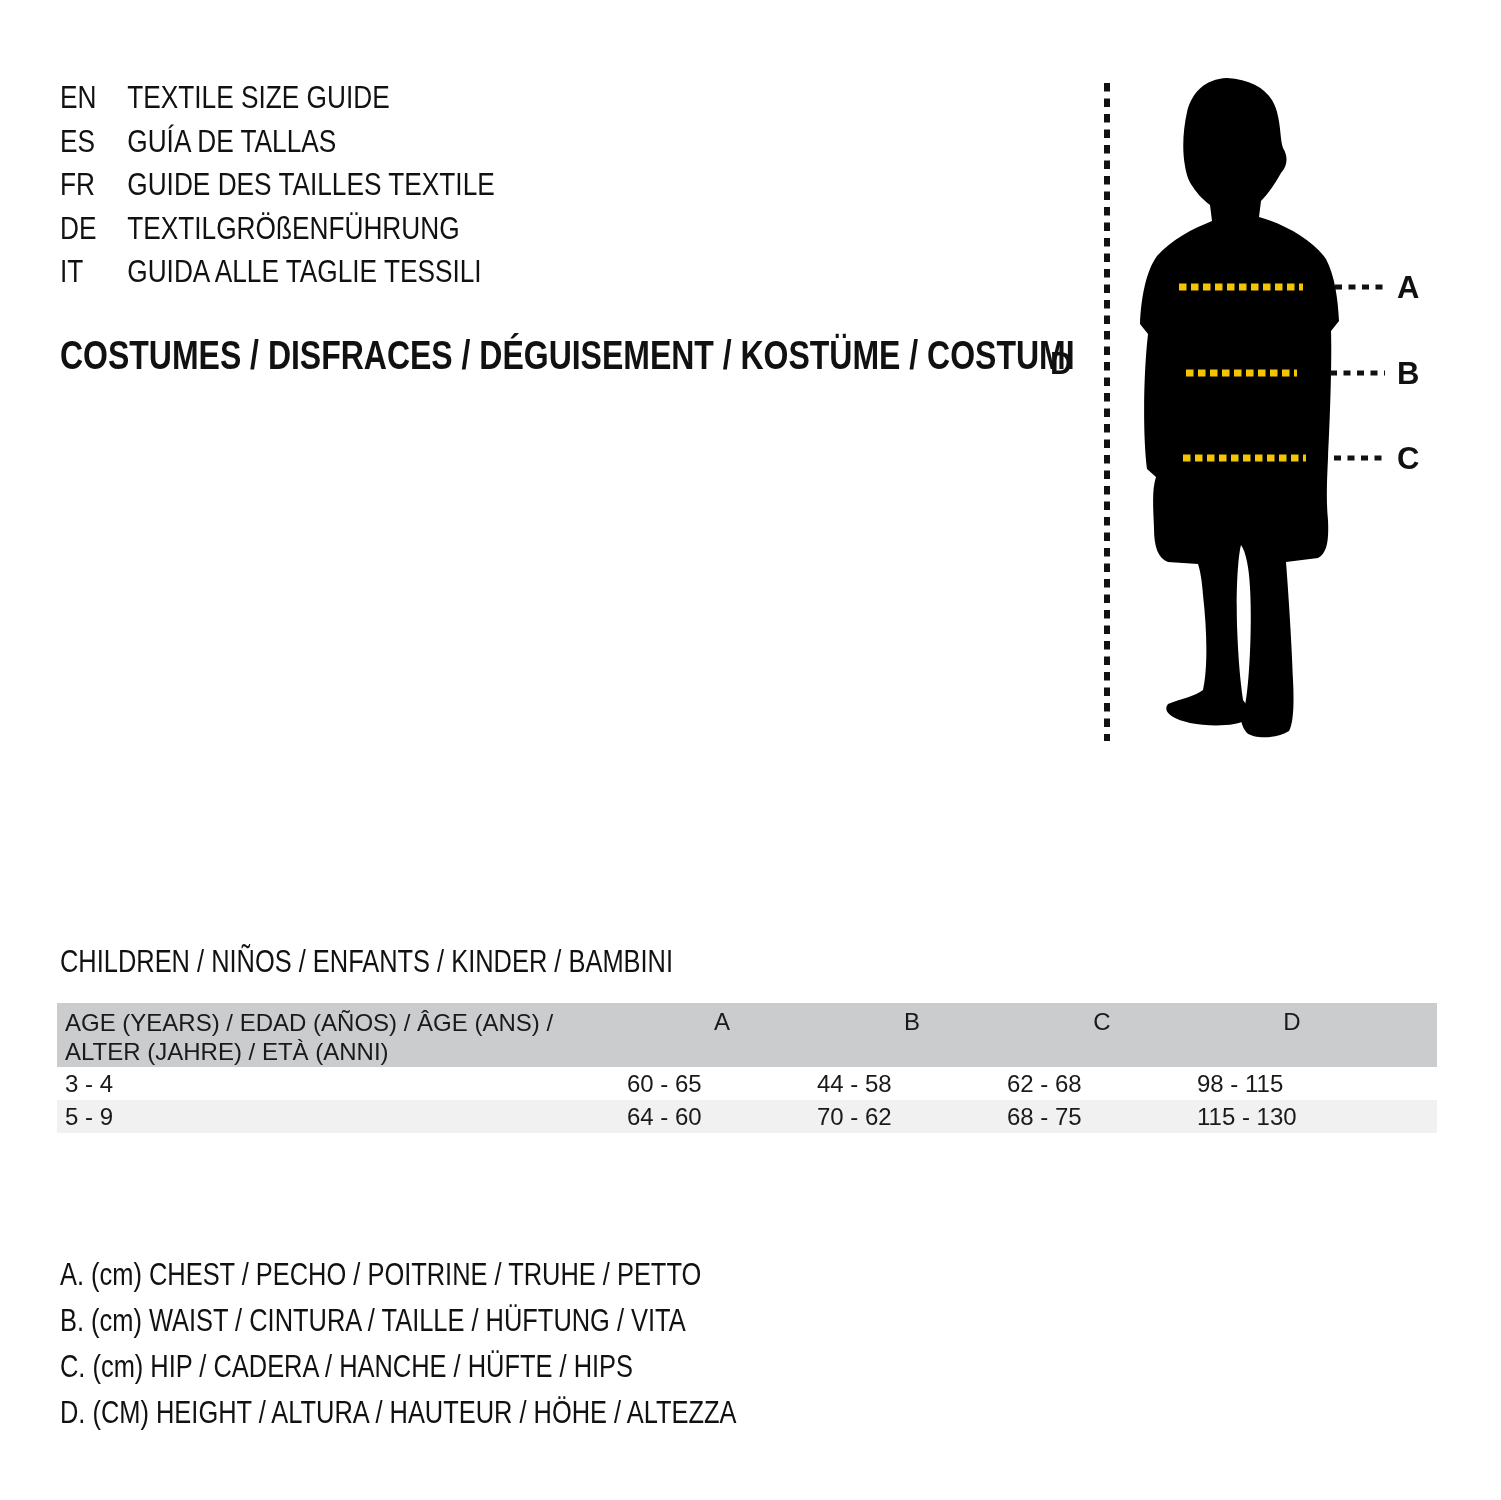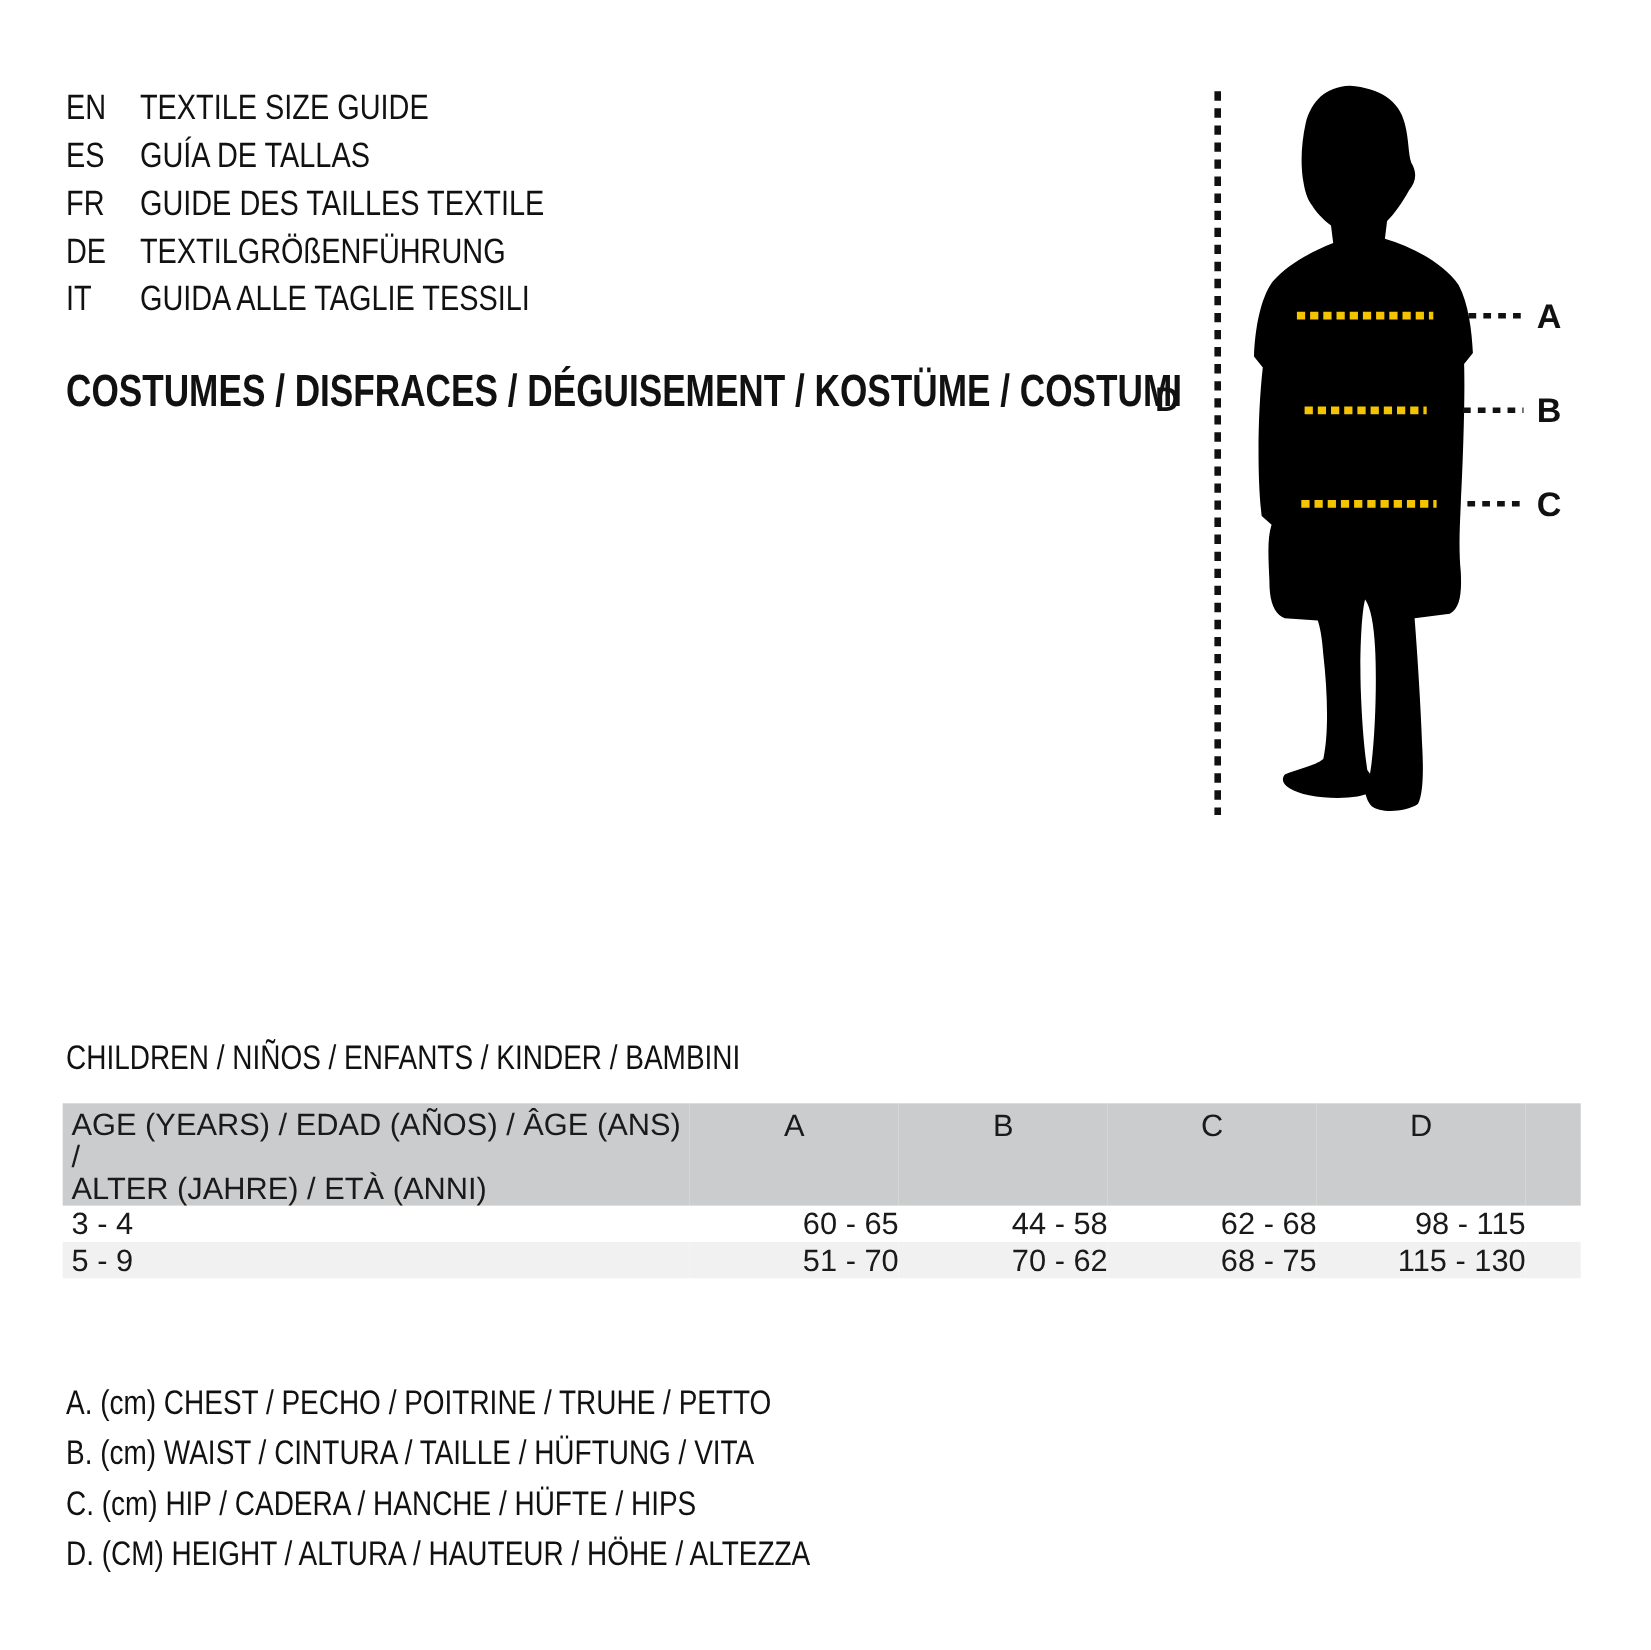--- a/index.html
+++ b/index.html
@@ -24,25 +24,25 @@
 
   
   .figure-svg{position:absolute;left:1030px;top:55px;width:470px;height:710px;}
   .measure-label{font-family:"Liberation Sans", sans-serif;font-size:31px;font-weight:bold;fill:#111;}
 
   
   .section-title{position:absolute;left:60px;top:944px;font-size:31px;}
 
   
   .size-table-wrap{position:absolute;left:57px;top:1003px;width:1380px;}
-  table{border-collapse:collapse;table-layout:fixed;width:1380px;font-size:28px;color:#1a1a1a;}
+  table{border-collapse:collapse;table-layout:fixed;width:1380px;font-size:24px;color:#1a1a1a;}
   thead th{background:#cbcccd;font-weight:normal;vertical-align:top;padding-top:5px;height:62px;box-sizing:border-box;}
   th.age-head{text-align:left;padding-left:8px;line-height:29px;}
   thead th.col-head{text-align:center;}
-  tbody td{height:33px;padding:0;text-align:right;box-sizing:border-box;}
+  tbody td{height:33px;padding:0;text-align:left;box-sizing:border-box;}
   tbody td.age-cell{text-align:left;padding-left:8px;}
   tbody tr:nth-child(even){background:#f1f1f2;}
 
   
   .legend{position:absolute;left:60px;top:1252px;font-size:31px;line-height:46px;}
 </style>
 </head>
 <body>
 
 <div class="lang-list condensed">
@@ -159,21 +159,21 @@
       <tr>
         <td class="age-cell">3 - 4</td>
         <td>60 - 65</td>
         <td>44 - 58</td>
         <td>62 - 68</td>
         <td>98 - 115</td>
         <td></td>
       </tr>
       <tr>
         <td class="age-cell">5 - 9</td>
-        <td>51 - 70</td>
+        <td>64 - 60</td>
         <td>70 - 62</td>
         <td>68 - 75</td>
         <td>115 - 130</td>
         <td></td>
       </tr>
     </tbody>
   </table>
 </div>
 
 <div class="legend condensed">

